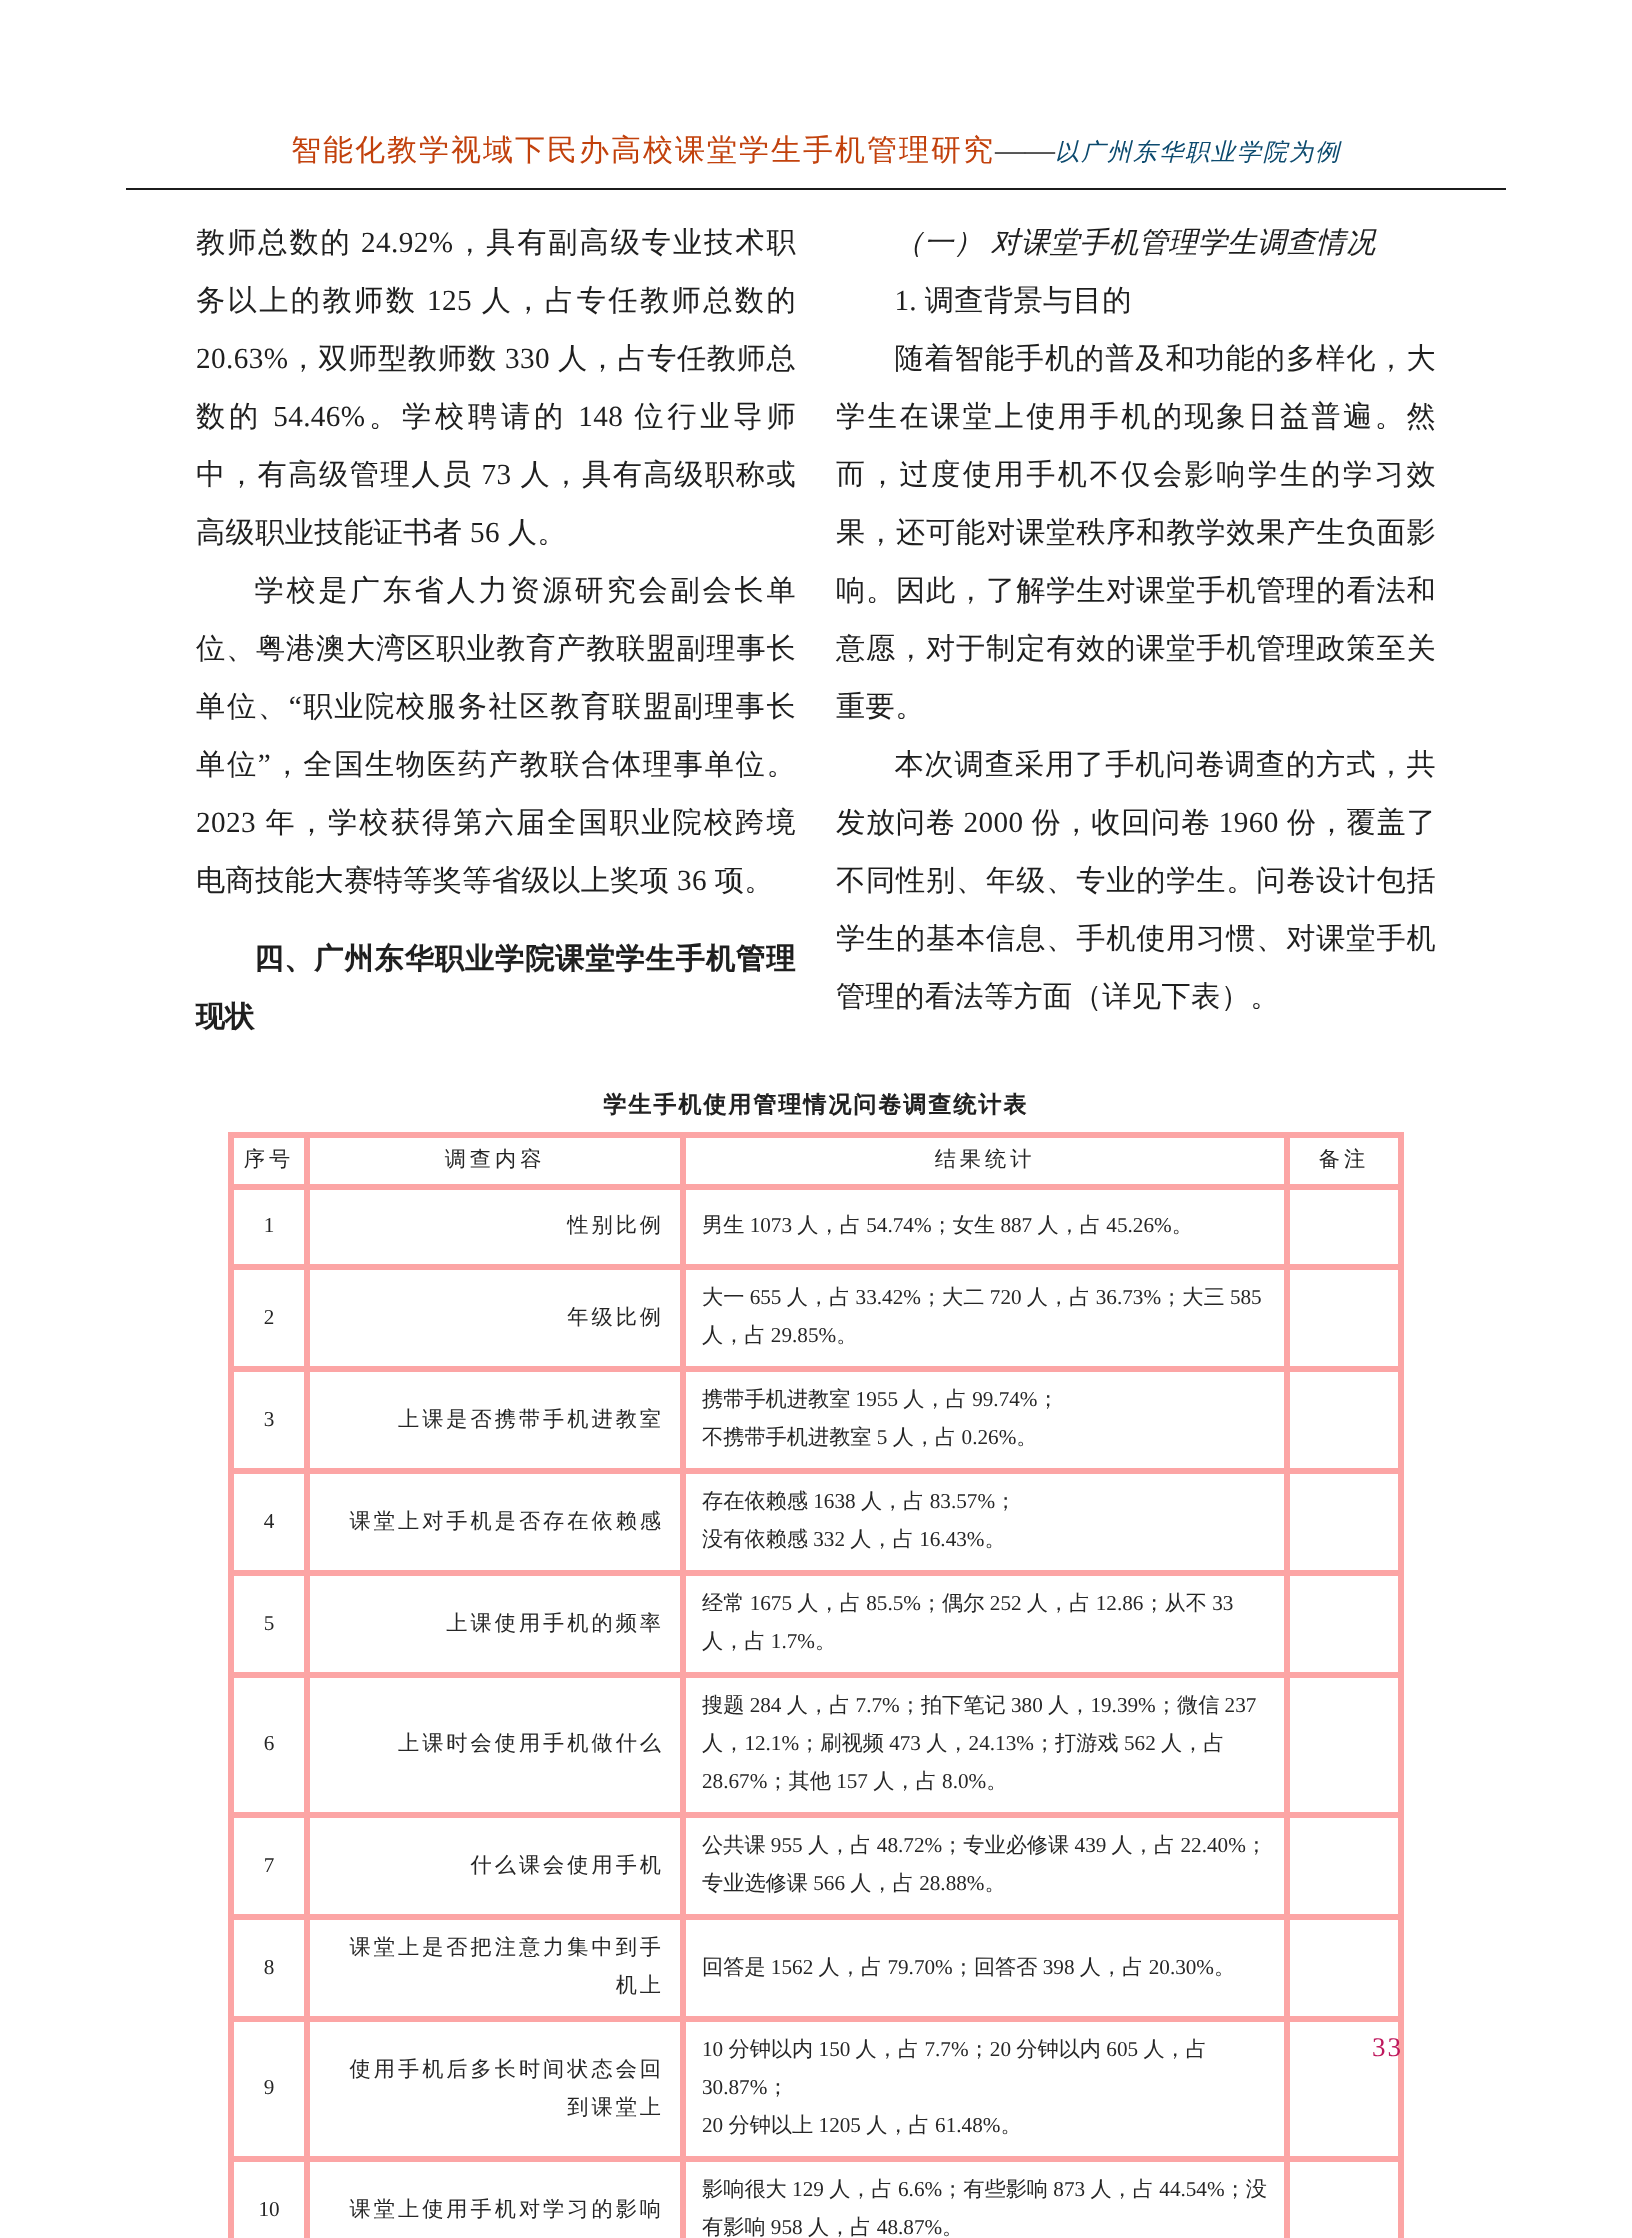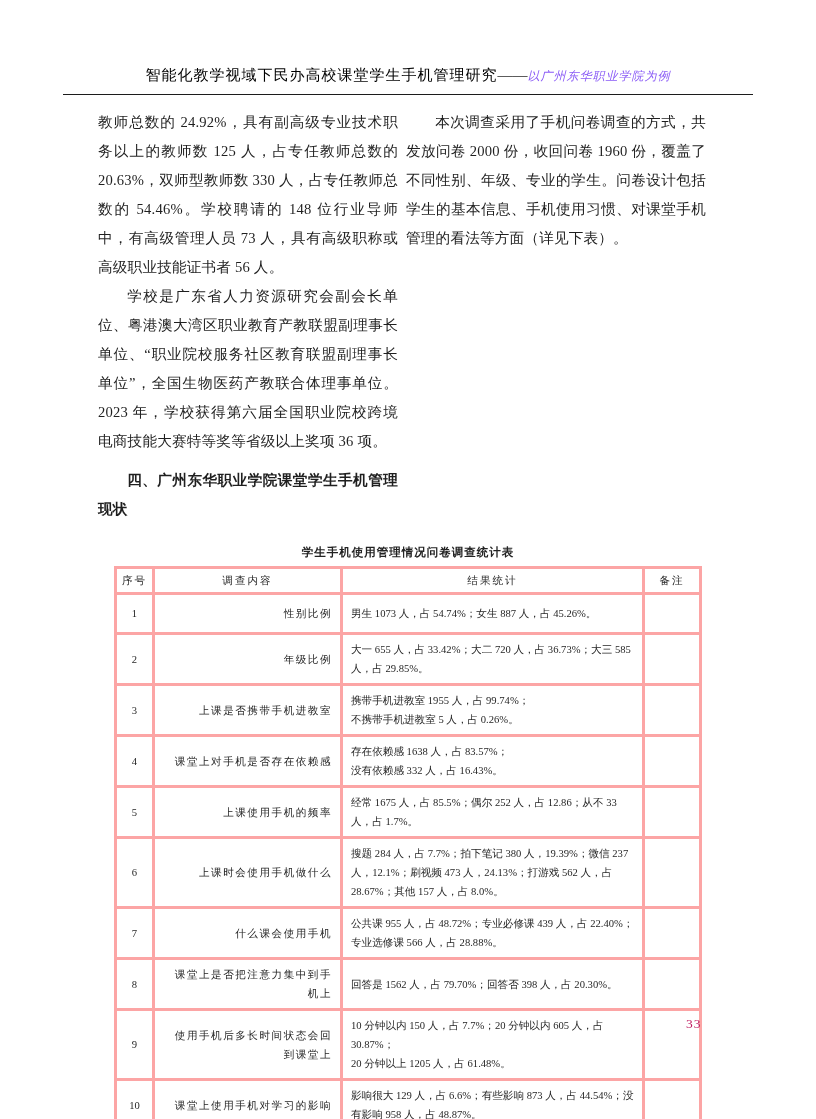--- a/index.html
+++ b/index.html
@@ -16,42 +16,42 @@
   }
   
   .running-head {
     margin-top: 66px;
     text-align: center;
     white-space: nowrap;
   }
   .running-head .main {
     font-size: 15px;
     letter-spacing: 1px;
-    color: #000000;
+    color: #c2410c;
     margin-top: 31px;
   }
   .running-head .dash { font-size: 15px; color: #222; }
   .running-head .sub {
     font-size: 12px;
     font-style: italic;
-    color: #8b5cf6;
+    color: #0c4a6e;
     letter-spacing: 1px;
     text-align: center;
   }
   .head-rule {
     width: 690px;
     margin: 9px auto 0 auto;
     border: none;
     border-top: 1.6px solid #1c1c1c;
     height: 0;
   }
   
   .columns {
     display: flex;
-    gap: 8px;
+    gap: 20px;
     margin: 13px 98px 0 98px;
   }
   .col { width: 300px; }
   .col p, .col .h-line {
     margin: 0;
     font-size: 14.6px;
     line-height: 29px;
     text-align: justify;
     letter-spacing: 0.2px;
   }
@@ -120,20 +120,23 @@
   </div>
   <hr class="head-rule">
 
   <div class="columns">
     <div class="col">
       <p>教师总数的 24.92%，具有副高级专业技术职务以上的教师数 125 人，占专任教师总数的 20.63%，双师型教师数 330 人，占专任教师总数的 54.46%。学校聘请的 148 位行业导师中，有高级管理人员 73 人，具有高级职称或高级职业技能证书者 56 人。</p>
       <p class="indent">学校是广东省人力资源研究会副会长单位、粤港澳大湾区职业教育产教联盟副理事长单位、“职业院校服务社区教育联盟副理事长单位”，全国生物医药产教联合体理事单位。2023 年，学校获得第六届全国职业院校跨境电商技能大赛特等奖等省级以上奖项 36 项。</p>
       <p class="h-line h4-bold indent">四、广州东华职业学院课堂学生手机管理现状</p>
     </div>
     <div class="col">
+      <p class="h-line h-italic indent">（一） 对课堂手机管理学生调查情况</p>
+      <p class="h-line indent">1. 调查背景与目的</p>
+      <p class="indent">随着智能手机的普及和功能的多样化，大学生在课堂上使用手机的现象日益普遍。然而，过度使用手机不仅会影响学生的学习效果，还可能对课堂秩序和教学效果产生负面影响。因此，了解学生对课堂手机管理的看法和意愿，对于制定有效的课堂手机管理政策至关重要。</p>
       <p class="indent">本次调查采用了手机问卷调查的方式，共发放问卷 2000 份，收回问卷 1960 份，覆盖了不同性别、年级、专业的学生。问卷设计包括学生的基本信息、手机使用习惯、对课堂手机管理的看法等方面（详见下表）。</p>
     </div>
   </div>
 
   <div class="table-section">
     <p class="table-title">学生手机使用管理情况问卷调查统计表</p>
     <table class="survey">
       <colgroup>
         <col style="width:38px">
           <col style="width:188px">

